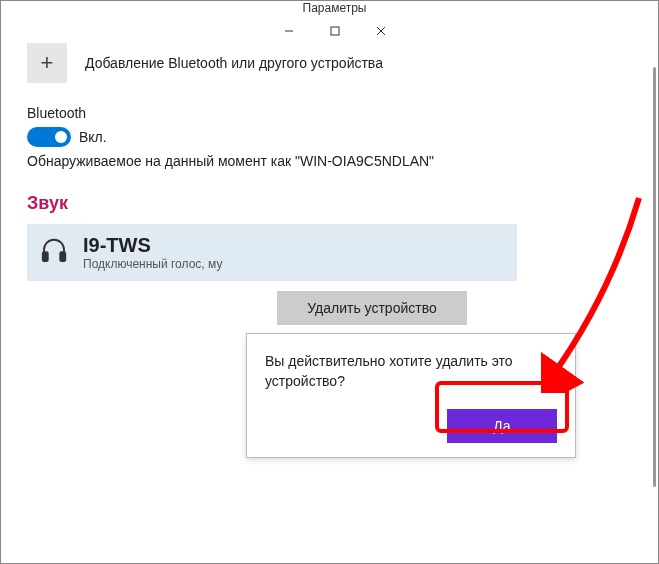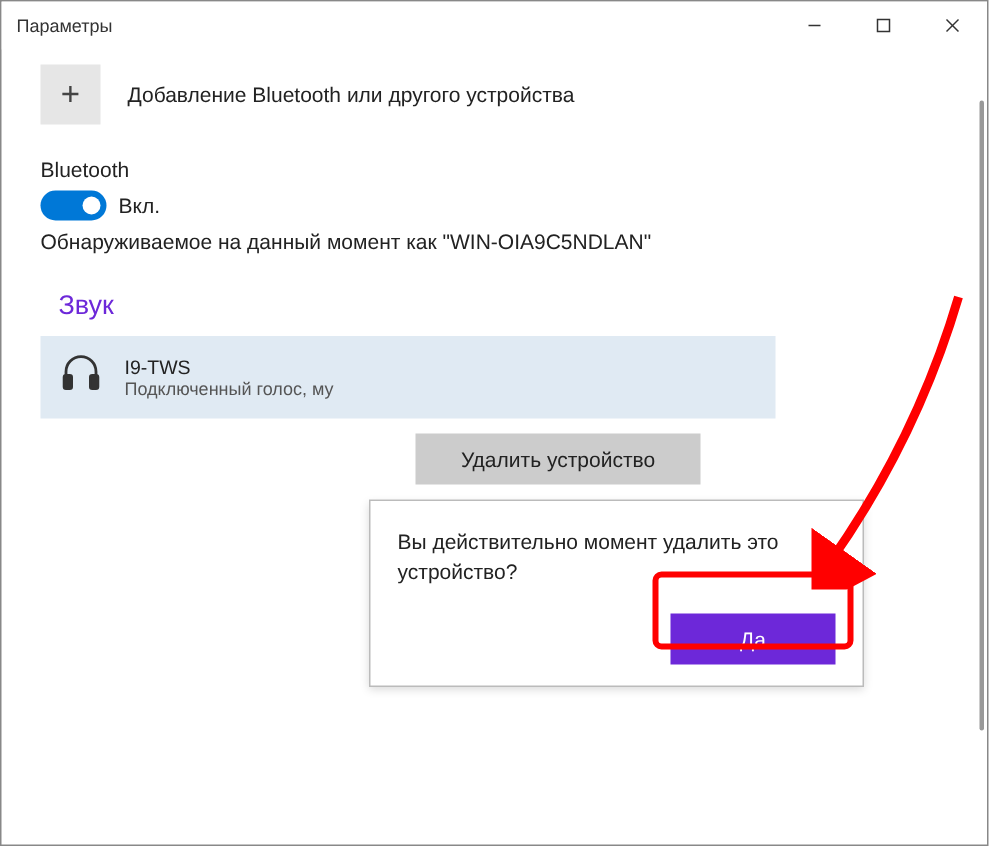--- a/index.html
+++ b/index.html
@@ -13,20 +13,21 @@
     border: 1px solid #888;
   }
   .titlebar {
     height: 32px;
     display: flex;
     align-items: center;
     padding-left: 10px;
     font-size: 12px;
     color: #333;
     background: #fff;
+    flex-direction: column;
   }
   .titlebar-title { flex: 1; }
   .win-controls { display: flex; }
   .win-btn {
     width: 46px;
     height: 32px;
     display: flex;
     align-items: center;
     justify-content: center;
     font-size: 11px;
@@ -82,33 +83,33 @@
   .toggle::after {
     content: "";
     position: absolute;
     width: 12px; height: 12px;
     background: #fff;
     border-radius: 50%;
     top: 4px; right: 4px;
   }
   .toggle-text { font-size: 14px; color: #222; }
   .discover-text { font-size: 14px; color: #222; margin-bottom: 24px; }
-  .section-title { font-size: 18px; font-weight: 400; color: #6d28d9; margin-bottom: 10px; margin-left: 12px; }
+  .section-title { font-size: 18px; font-weight: 700; color: #be185d; margin-bottom: 10px; }
   .device-card {
     background: #e0eaf3;
     width: 490px;
     padding: 10px 12px;
     display: flex;
     align-items: center;
     gap: 14px;
     margin-bottom: 6px;
   }
   .headphones-icon svg { width: 30px; height: 30px; }
   .device-info { display: flex; flex-direction: column; }
-  .device-name { font-size: 13px; color: #222; }
+  .device-name { font-size: 20px; color: #222; font-weight: bold; }
   .device-status { font-size: 12px; color: #555; }
   .remove-btn {
     margin-left: 250px;
     margin-top: 4px;
     width: 190px;
     height: 34px;
     background: #ccc;
     border: none;
     font-size: 14px;
     color: #222;
@@ -217,21 +218,21 @@
     </span>
     <div class="device-info">
       <span class="device-name">I9-TWS</span>
       <span class="device-status">Подключенный голос, му</span>
     </div>
   </div>
 
   <button class="remove-btn">Удалить устройство</button>
 
   <div class="dialog">
-    <div class="dialog-text">Вы действительно момент удалить это устройство?</div>
+    <div class="dialog-text">Вы действительно хотите удалить это устройство?</div>
     <div class="dialog-actions">
       <button class="yes-btn">Да</button>
     </div>
   </div>
 
   <div class="yes-highlight"></div>
 
   <svg class="arrow-svg" width="110" height="200">
     <defs>
       <marker id="ah" markerWidth="10" markerHeight="10" refX="2" refY="5" orient="auto">

